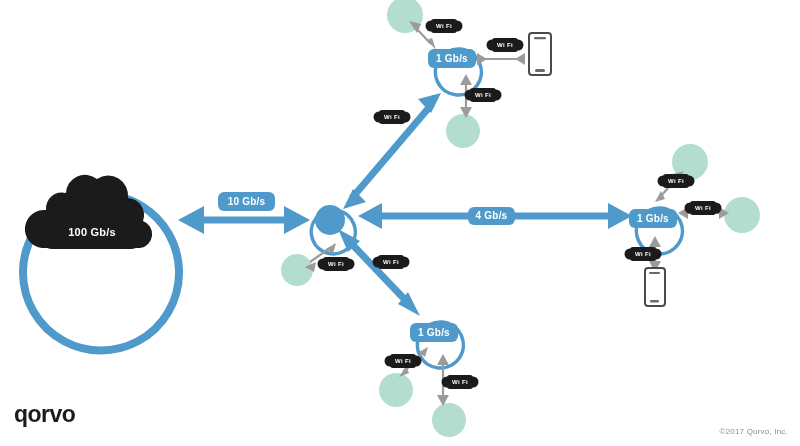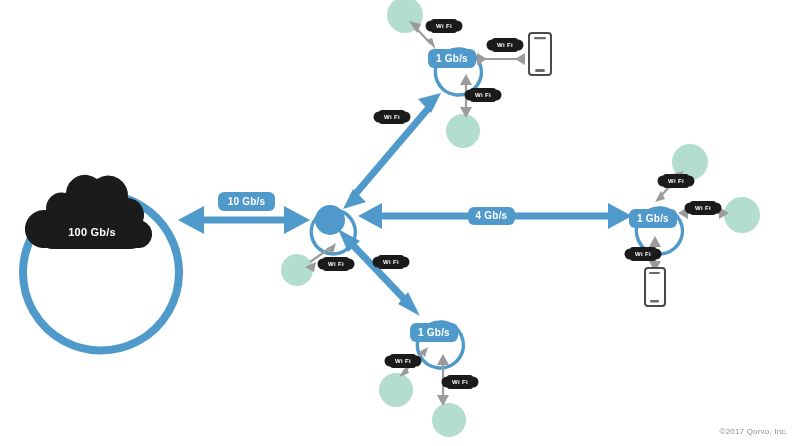--- a/index.html
+++ b/index.html
@@ -235,15 +235,16 @@
       <rect x="535" y="69" width="10" height="3" rx="1.5" fill="#6a6a6a"></rect>
     </g>
     <g>
       <rect x="645" y="268" width="20" height="38" rx="3" fill="#ffffff" stroke="#4a4a4a" stroke-width="2"></rect>
       <rect x="649" y="272" width="11" height="2" rx="1" fill="#6a6a6a"></rect>
       <rect x="650" y="300" width="9" height="2.6" rx="1.3" fill="#6a6a6a"></rect>
     </g>
 
   </svg>
 
+  <div class="logo">qorvo</div>
   <div class="copyright">©2017 Qorvo, Inc.</div>
 
 </div>
 
 </body></html>

